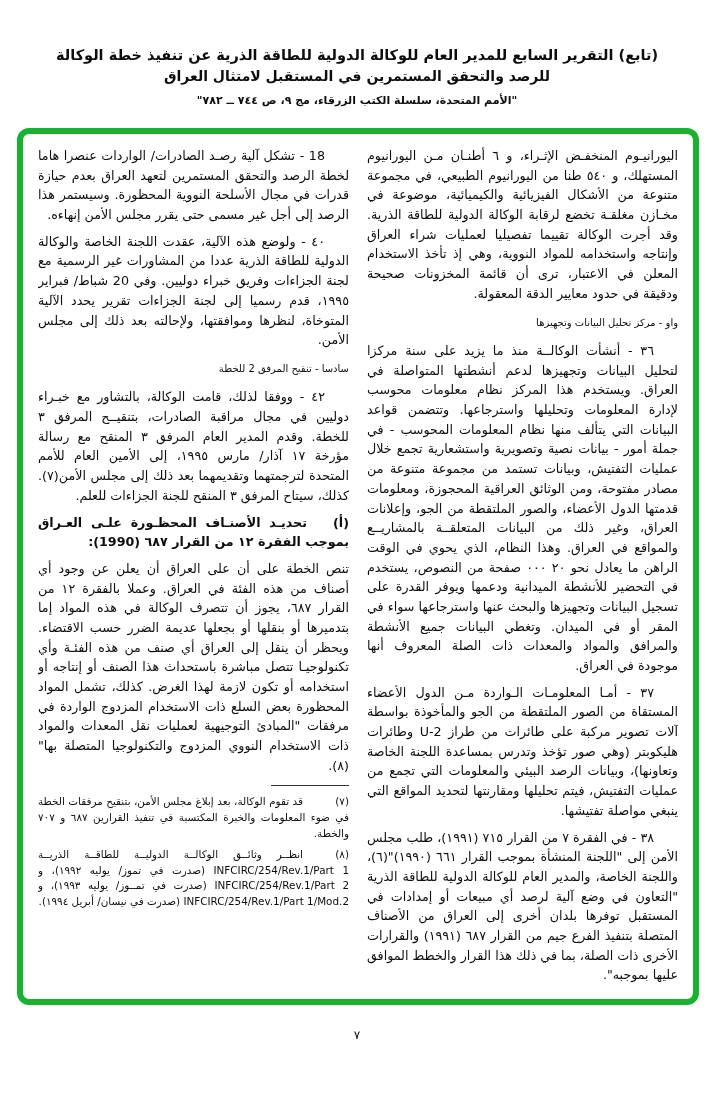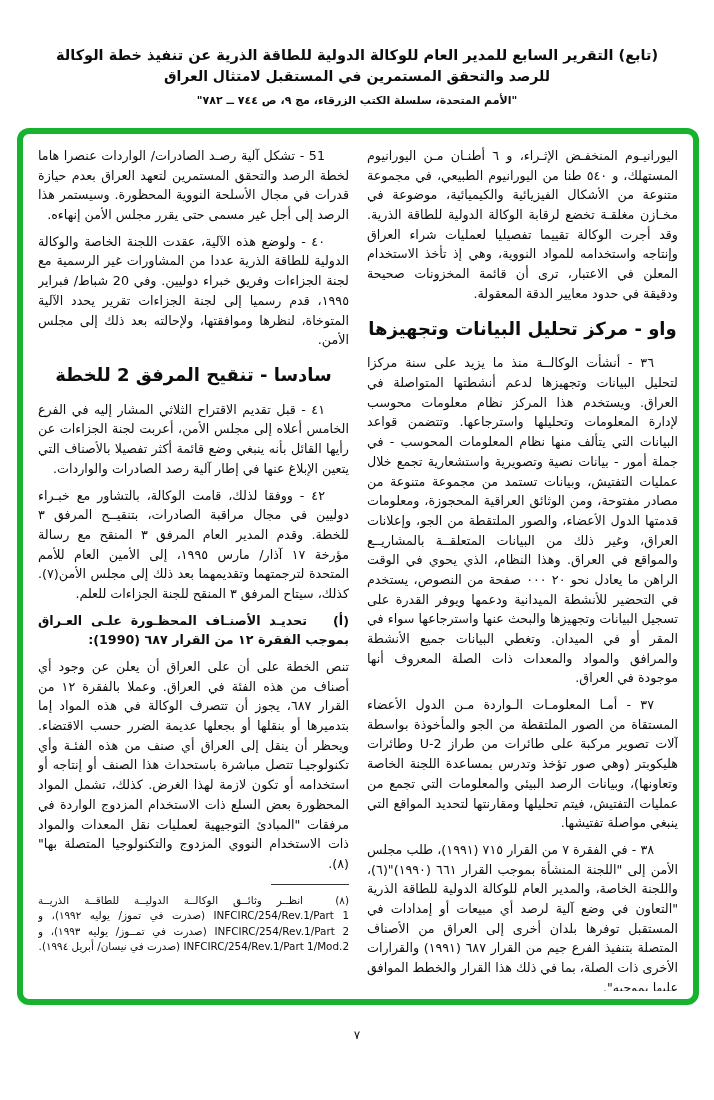--- a/index.html
+++ b/index.html
@@ -14,21 +14,21 @@
   .frame{
     position:absolute;left:17px;top:128px;width:682px;height:877px;box-sizing:border-box;
     border:6px solid #17b22e;border-radius:12px;overflow:hidden;
   }
   .cols{
     direction:rtl;display:flex;gap:18px;padding:12px 15px 8px 15px;height:100%;box-sizing:border-box;
   }
   .col{flex:1 1 0;min-width:0;overflow:hidden;font-size:12.7px;line-height:1.55;text-align:justify;}
   .col p{margin:0 0 7px 0;}
   p.num{text-indent:24px;}
-  .sec-heading{font-weight:bold;text-align:center;margin:11px 0 11px 0 !important;font-size:18px;}
+  .sec-heading{font-weight:normal;text-align:right;margin:11px 0 11px 0 !important;font-size:10px;}
   .item-head{font-weight:bold;margin:4px 0 7px 0 !important;}
   .lbl{display:inline-block;min-width:42px;}
   .fn-rule{width:78px;height:1px;background:#333;margin:10px 0 8px 0;}
   .footnote{font-size:10.4px;line-height:1.5;margin:0 0 6px 0 !important;text-align:justify;}
   .fn-num{display:inline-block;min-width:46px;}
   .page-number{position:absolute;left:0;right:0;top:1028px;text-align:center;font-size:12px;}
 </style>
 </head>
 <body>
 
@@ -46,28 +46,28 @@
       <div class="col">
         <p>اليورانيـوم المنخفـض الإثـراء، و ٦ أطنـان مـن اليورانيوم المستهلك، و ٥٤٠ طنا من اليورانيوم الطبيعي، في مجموعة متنوعة من الأشكال الفيزيائية والكيميائية، موضوعة في مخـازن مغلقـة تخضع لرقابة الوكالة الدولية للطاقة الذرية. وقد أجرت الوكالة تقييما تفصيليا لعمليات شراء العراق وإنتاجه واستخدامه للمواد النووية، وهي إذ تأخذ الاستخدام المعلن في الاعتبار، ترى أن قائمة المخزونات صحيحة ودقيقة في حدود معايير الدقة المعقولة.</p>
         <p class="sec-heading">واو - مركز تحليل البيانات وتجهيزها</p>
         <p class="num">٣٦ - أنشأت الوكالــة منذ ما يزيد على سنة مركزا لتحليل البيانات وتجهيزها لدعم أنشطتها المتواصلة في العراق. ويستخدم هذا المركز نظام معلومات محوسب لإدارة المعلومات وتحليلها واسترجاعها. وتتضمن قواعد البيانات التي يتألف منها نظام المعلومات المحوسب - في جملة أمور - بيانات نصية وتصويرية واستشعارية تجمع خلال عمليات التفتيش، وبيانات تستمد من مجموعة متنوعة من مصادر مفتوحة، ومن الوثائق العراقية المحجوزة، ومعلومات قدمتها الدول الأعضاء، والصور الملتقطة من الجو، وإعلانات العراق، وغير ذلك من البيانات المتعلقــة بالمشاريــع والمواقع في العراق. وهذا النظام، الذي يحوي في الوقت الراهن ما يعادل نحو ٢٠ ٠٠٠ صفحة من النصوص، يستخدم في التحضير للأنشطة الميدانية ودعمها ويوفر القدرة على تسجيل البيانات وتجهيزها والبحث عنها واسترجاعها سواء في المقر أو في الميدان. وتغطي البيانات جميع الأنشطة والمرافق والمواد والمعدات ذات الصلة المعروف أنها موجودة في العراق.</p>
         <p class="num">٣٧ - أمـا المعلومـات الـواردة مـن الدول الأعضاء المستقاة من الصور الملتقطة من الجو والمأخوذة بواسطة آلات تصوير مركبة على طائرات من طراز U-2 وطائرات هليكوبتر (وهي صور تؤخذ وتدرس بمساعدة اللجنة الخاصة وتعاونها)، وبيانات الرصد البيئي والمعلومات التي تجمع من عمليات التفتيش، فيتم تحليلها ومقارنتها لتحديد المواقع التي ينبغي مواصلة تفتيشها.</p>
         <p class="num">٣٨ - في الفقرة ٧ من القرار ٧١٥ (١٩٩١)، طلب مجلس الأمن إلى "اللجنة المنشأة بموجب القرار ٦٦١ (١٩٩٠)"(٦)، واللجنة الخاصة، والمدير العام للوكالة الدولية للطاقة الذرية "التعاون في وضع آلية لرصد أي مبيعات أو إمدادات في المستقبل توفرها بلدان أخرى إلى العراق من الأصناف المتصلة بتنفيذ الفرع جيم من القرار ٦٨٧ (١٩٩١) والقرارات الأخرى ذات الصلة، بما في ذلك هذا القرار والخطط الموافق عليها بموجبه".</p>
 
       </div>
 
       <div class="col">
-        <p class="num">51 - تشكل آلية رصـد الصادرات/ الواردات عنصرا هاما لخطة الرصد والتحقق المستمرين لتعهد العراق بعدم حيازة قدرات في مجال الأسلحة النووية المحظورة. وسيستمر هذا الرصد إلى أجل غير مسمى حتى يقرر مجلس الأمن إنهاءه.</p>
+        <p class="num">18 - تشكل آلية رصـد الصادرات/ الواردات عنصرا هاما لخطة الرصد والتحقق المستمرين لتعهد العراق بعدم حيازة قدرات في مجال الأسلحة النووية المحظورة. وسيستمر هذا الرصد إلى أجل غير مسمى حتى يقرر مجلس الأمن إنهاءه.</p>
         <p class="num">٤٠ - ولوضع هذه الآلية، عقدت اللجنة الخاصة والوكالة الدولية للطاقة الذرية عددا من المشاورات غير الرسمية مع لجنة الجزاءات وفريق خبراء دوليين. وفي 20 شباط/ فبراير ١٩٩٥، قدم رسميا إلى لجنة الجزاءات تقرير يحدد الآلية المتوخاة، لنظرها وموافقتها، ولإحالته بعد ذلك إلى مجلس الأمن.</p>
         <p class="sec-heading">سادسا - تنقيح المرفق 2 للخطة</p>
-        <p class="num">٤١ - قبل تقديم الاقتراح الثلاثي المشار إليه في الفرع الخامس أعلاه إلى مجلس الأمن، أعربت لجنة الجزاءات عن رأيها القائل بأنه ينبغي وضع قائمة أكثر تفصيلا بالأصناف التي يتعين الإبلاغ عنها في إطار آلية رصد الصادرات والواردات.</p>
         <p class="num">٤٢ - ووفقا لذلك، قامت الوكالة، بالتشاور مع خبـراء دوليين في مجال مراقبة الصادرات، بتنقيــح المرفق ٣ للخطة. وقدم المدير العام المرفق ٣ المنقح مع رسالة مؤرخة ١٧ آذار/ مارس ١٩٩٥، إلى الأمين العام للأمم المتحدة لترجمتهما وتقديمهما بعد ذلك إلى مجلس الأمن(٧). كذلك، سيتاح المرفق ٣ المنقح للجنة الجزاءات للعلم.</p>
         <p class="item-head"><span class="lbl">(أ)</span><span>تحديـد الأصنـاف المحظـورة علـى العـراق بموجب الفقرة ١٢ من القرار ٦٨٧ (1990):</span></p>
         <p>تنص الخطة على أن على العراق أن يعلن عن وجود أي أصناف من هذه الفئة في العراق. وعملا بالفقرة ١٢ من القرار ٦٨٧، يجوز أن تتصرف الوكالة في هذه المواد إما بتدميرها أو بنقلها أو بجعلها عديمة الضرر حسب الاقتضاء. ويحظر أن ينقل إلى العراق أي صنف من هذه الفئـة وأي تكنولوجيـا تتصل مباشرة باستحداث هذا الصنف أو إنتاجه أو استخدامه أو تكون لازمة لهذا الغرض. كذلك، تشمل المواد المحظورة بعض السلع ذات الاستخدام المزدوج الواردة في مرفقات "المبادئ التوجيهية لعمليات نقل المعدات والمواد ذات الاستخدام النووي المزدوج والتكنولوجيا المتصلة بها"(٨).</p>
         <div class="fn-rule"></div>
+        <p class="footnote"><span class="fn-num">(٧)</span><span>قد تقوم الوكالة، بعد إبلاغ مجلس الأمن، بتنقيح مرفقات الخطة في ضوء المعلومات والخبرة المكتسبة في تنفيذ القرارين ٦٨٧ و ٧٠٧ والخطة.</span></p>
         <p class="footnote"><span class="fn-num">(٨)</span><span>انظــر وثائــق الوكالــة الدوليــة للطاقــة الذريــة INFCIRC/254/Rev.1/Part 1 (صدرت في تموز/ يوليه ١٩٩٢)، و INFCIRC/254/Rev.1/Part 2 (صدرت في تمــوز/ يوليه ١٩٩٣)، و INFCIRC/254/Rev.1/Part 1/Mod.2 (صدرت في نيسان/ أبريل ١٩٩٤).</span></p>
       </div>
 
     </div>
   </div>
 
   <div class="page-number">٧</div>
 
 </div>
 

